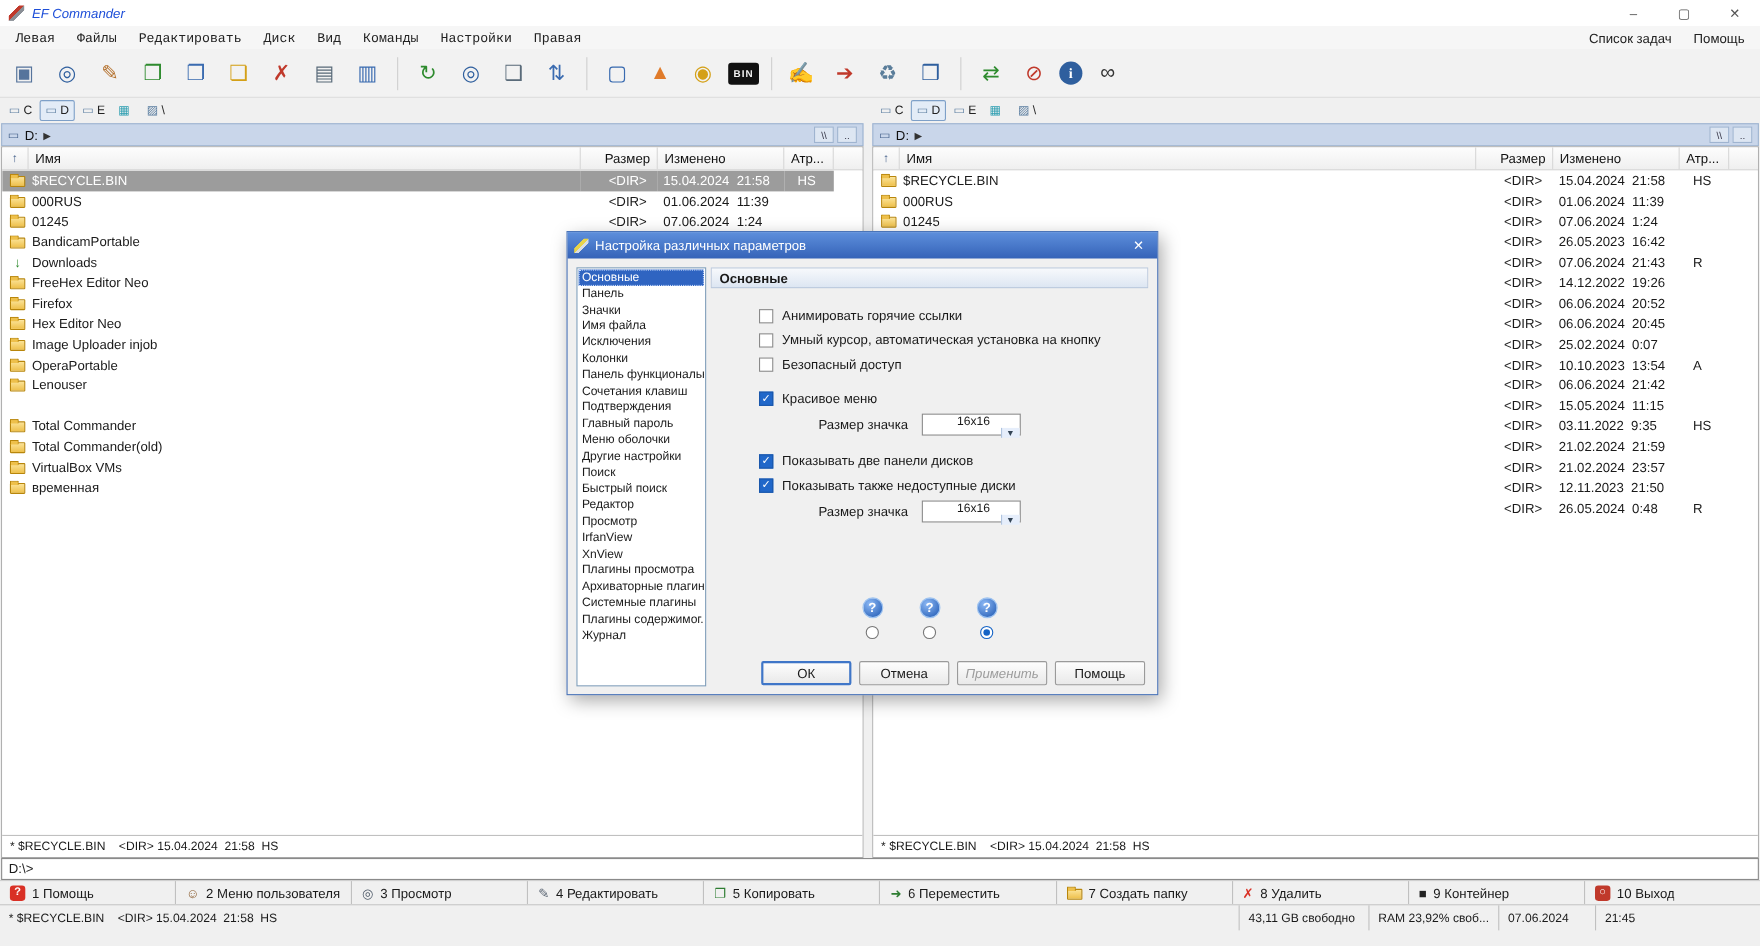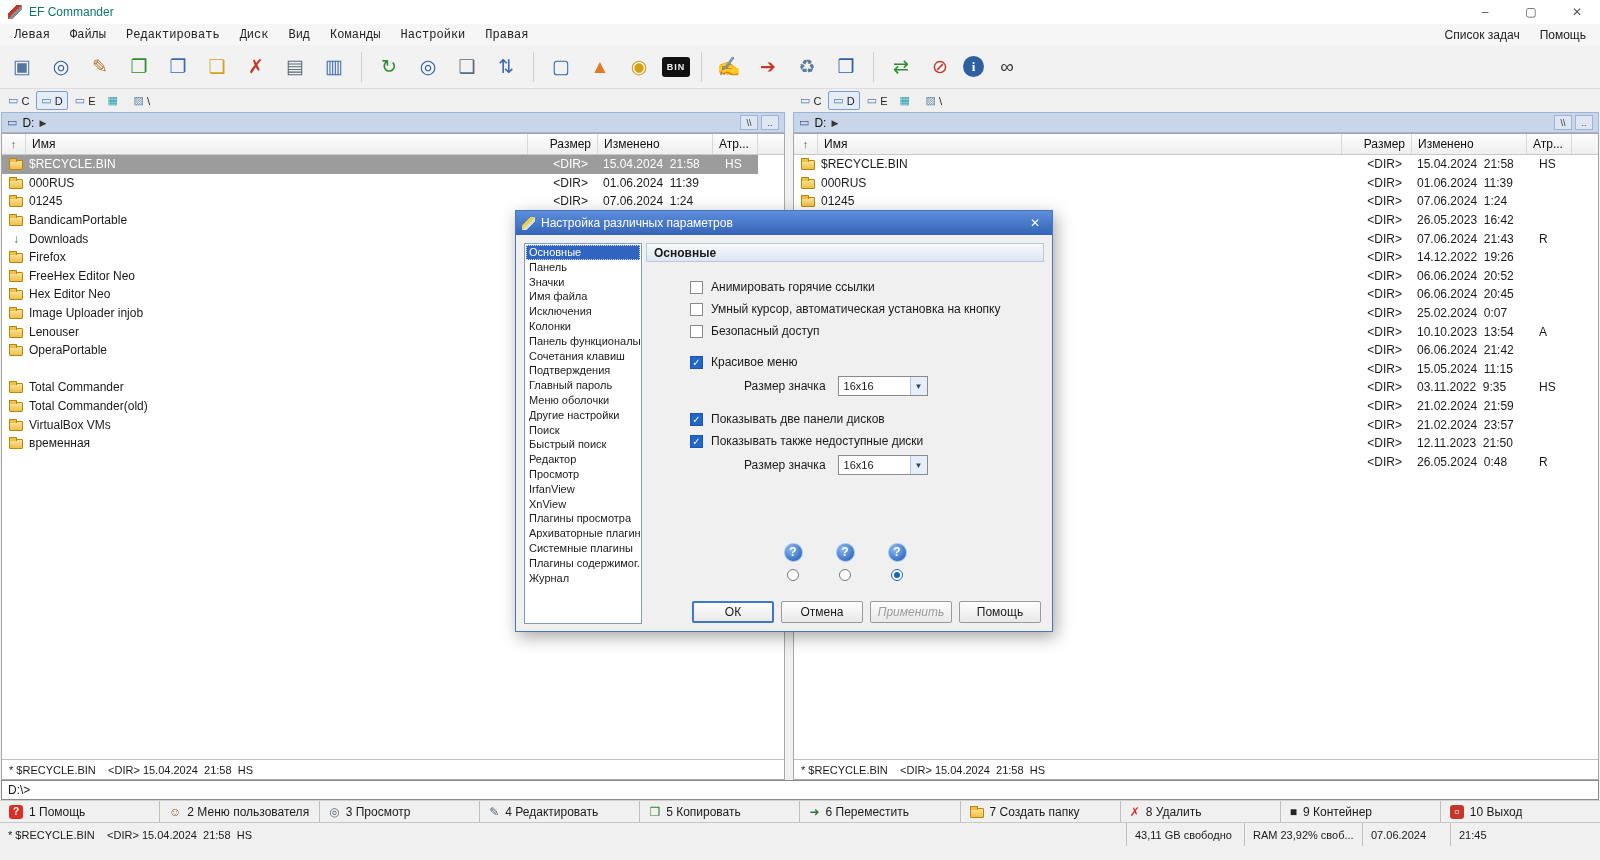--- a/index.html
+++ b/index.html
@@ -3,21 +3,21 @@
 <meta charset="utf-8">
 <style>
   *{margin:0;padding:0;box-sizing:border-box;cursor:default;}
   html,body{width:1600px;height:860px;overflow:hidden;}
   body{font-family:"Liberation Sans",sans-serif;font-size:12px;color:#1a1a1a;background:#e8e8e8;}
   .window{position:relative;width:1600px;height:860px;background:#f0f0f0;display:flex;flex-direction:column;overflow:hidden;}
 
   
   .titlebar{height:24px;background:#ffffff;display:flex;align-items:center;padding-left:8px;flex:none;}
   .app-icon{width:14px;height:14px;flex:none;background:linear-gradient(135deg,transparent 32%,#c0392b 32%,#c0392b 50%,#8a8f96 50%,#8a8f96 66%,transparent 66%);}
-  .title-text{color:#0f766e;margin-left:7px;font-size:12px;}
+  .title-text{color:#1d4ed8;margin-left:7px;font-size:12px;font-style:italic;}
   .win-controls{margin-left:auto;display:flex;height:100%;}
   .win-btn{width:46px;height:100%;display:flex;align-items:center;justify-content:center;color:#555;font-size:12px;}
 
   
   .menubar{height:21px;background:#f6f6f6;display:flex;align-items:center;padding:0 4px;flex:none;}
   .menu-item{padding:2px 10px;color:#222;}
   .menu-right{margin-left:auto;display:flex;}
 
   
   .toolbar{height:44px;background:#f2f2f2;border-bottom:1px solid #dcdcdc;display:flex;align-items:center;padding:0 6px;gap:7px;flex:none;}
@@ -100,21 +100,21 @@
   .dlg-cat{height:14.8px;line-height:14.8px;padding:0 3px;white-space:nowrap;overflow:hidden;}
   .dlg-cat.selected{background:#2f64c1;color:#fff;outline:1px dotted #cfe0ff;outline-offset:-1px;}
   .dlg-content{position:absolute;left:130px;top:8px;right:8px;bottom:40px;overflow:hidden;}
   .dlg-section-head{height:19px;background:linear-gradient(#f7f9fc,#dde6f2);border:1px solid #b9c8dd;display:flex;align-items:center;padding:0 7px;font-weight:bold;font-size:12px;}
   .dlg-opts{padding:14px 0 0 44px;display:flex;flex-direction:column;}
   .opt-row{display:flex;align-items:center;height:22px;font-size:12px;}
   .opt-spacer{height:9px;}
   .cb{width:13px;height:13px;border:1px solid #8a8a8a;background:#fff;margin-right:8px;flex:none;font-size:10px;line-height:12px;text-align:center;color:#fff;}
   .cb.checked{background:#2067c9;border-color:#1a57ab;}
   .combo-row{padding-left:54px;height:26px;}
-  .combo{width:90px;height:20px;background:#fff;border:1px solid #8a8a8a;display:flex;align-items:center;padding-left:5px;margin-left:12px;font-size:11px;}
+  .combo{width:90px;height:20px;background:#fff;border:1px solid #8a8a8a;display:flex;align-items:center;padding-left:5px;margin-left:12px;font-size:11px;flex-direction:column;}
   .combo-arrow{margin-left:auto;width:17px;height:100%;background:#e6eefb;border-left:1px solid #b0c4de;display:flex;align-items:center;justify-content:center;font-size:8px;color:#345;}
   .helpicons{position:absolute;left:130px;right:8px;top:305px;display:flex;justify-content:center;gap:26px;}
   .helpicon-wrap{display:flex;flex-direction:column;align-items:center;gap:5px;}
   .help-q{width:26px;height:24px;display:flex;align-items:center;justify-content:center;}
   .help-ball{width:19px;height:19px;border-radius:50%;background:radial-gradient(circle at 35% 30%,#8db9f5,#1b55b0);border:1px solid #9ec3f0;color:#fff;font-weight:bold;font-size:12px;display:flex;align-items:center;justify-content:center;}
   .radio{width:12px;height:12px;border-radius:50%;border:1px solid #777;background:#fff;position:relative;}
   .radio.selected{border-color:#1563c5;}
   .radio.selected::after{content:"";position:absolute;inset:2px;background:#1563c5;border-radius:50%;}
   .dlg-buttons{position:absolute;left:130px;right:11px;bottom:8px;display:flex;justify-content:flex-end;gap:7px;}
   .dlg-btn{width:82px;height:22px;background:linear-gradient(#fdfdfd,#e9e9e9);border:1px solid #9a9a9a;border-radius:2px;display:flex;align-items:center;justify-content:center;font-size:12px;}
@@ -273,71 +273,71 @@
                 <span class="fname">Downloads</span>
               </div>
               <div class="fcell c-size"></div>
               <div class="fcell c-date"></div>
               <div class="fcell c-attr"></div>
               <div class="fcell c-end"></div>
             </div>
             <div class="frow">
               <div class="fcell c-name">
                 <span class="folder-ico"></span>
+                <span class="fname">FreeHex Editor Neo</span>
+              </div>
+              <div class="fcell c-size"></div>
+              <div class="fcell c-date"></div>
+              <div class="fcell c-attr"></div>
+              <div class="fcell c-end"></div>
+            </div>
+            <div class="frow">
+              <div class="fcell c-name">
+                <span class="folder-ico"></span>
                 <span class="fname">Firefox</span>
               </div>
               <div class="fcell c-size"></div>
               <div class="fcell c-date"></div>
               <div class="fcell c-attr"></div>
               <div class="fcell c-end"></div>
             </div>
             <div class="frow">
               <div class="fcell c-name">
                 <span class="folder-ico"></span>
-                <span class="fname">FreeHex Editor Neo</span>
-              </div>
-              <div class="fcell c-size"></div>
-              <div class="fcell c-date"></div>
-              <div class="fcell c-attr"></div>
-              <div class="fcell c-end"></div>
-            </div>
-            <div class="frow">
-              <div class="fcell c-name">
-                <span class="folder-ico"></span>
                 <span class="fname">Hex Editor Neo</span>
               </div>
               <div class="fcell c-size"></div>
               <div class="fcell c-date"></div>
               <div class="fcell c-attr"></div>
               <div class="fcell c-end"></div>
             </div>
             <div class="frow">
               <div class="fcell c-name">
                 <span class="folder-ico"></span>
                 <span class="fname">Image Uploader injob</span>
               </div>
               <div class="fcell c-size"></div>
               <div class="fcell c-date"></div>
               <div class="fcell c-attr"></div>
               <div class="fcell c-end"></div>
             </div>
             <div class="frow">
               <div class="fcell c-name">
                 <span class="folder-ico"></span>
+                <span class="fname">OperaPortable</span>
+              </div>
+              <div class="fcell c-size"></div>
+              <div class="fcell c-date"></div>
+              <div class="fcell c-attr"></div>
+              <div class="fcell c-end"></div>
+            </div>
+            <div class="frow">
+              <div class="fcell c-name">
+                <span class="folder-ico"></span>
                 <span class="fname">Lenouser</span>
-              </div>
-              <div class="fcell c-size"></div>
-              <div class="fcell c-date"></div>
-              <div class="fcell c-attr"></div>
-              <div class="fcell c-end"></div>
-            </div>
-            <div class="frow">
-              <div class="fcell c-name">
-                <span class="folder-ico"></span>
-                <span class="fname">OperaPortable</span>
               </div>
               <div class="fcell c-size"></div>
               <div class="fcell c-date"></div>
               <div class="fcell c-attr"></div>
               <div class="fcell c-end"></div>
             </div>
             <div class="frow">
               <div class="fcell c-size"></div>
               <div class="fcell c-date"></div>
               <div class="fcell c-attr"></div>

